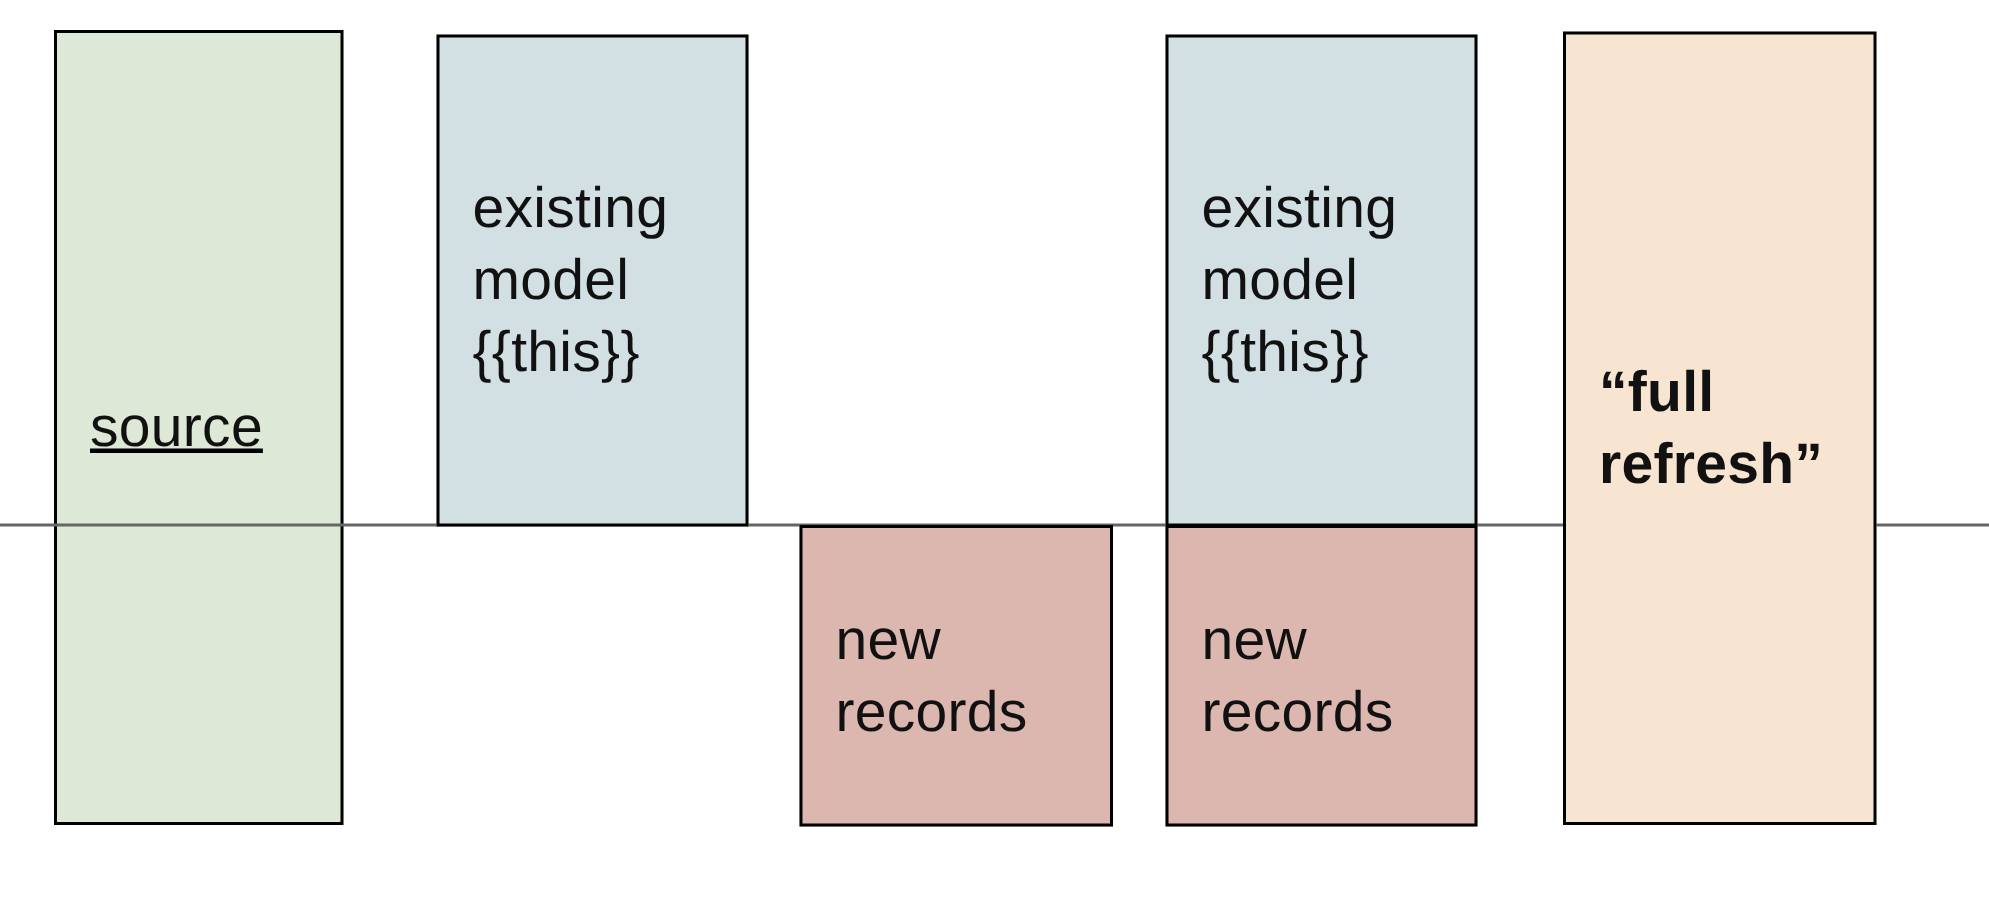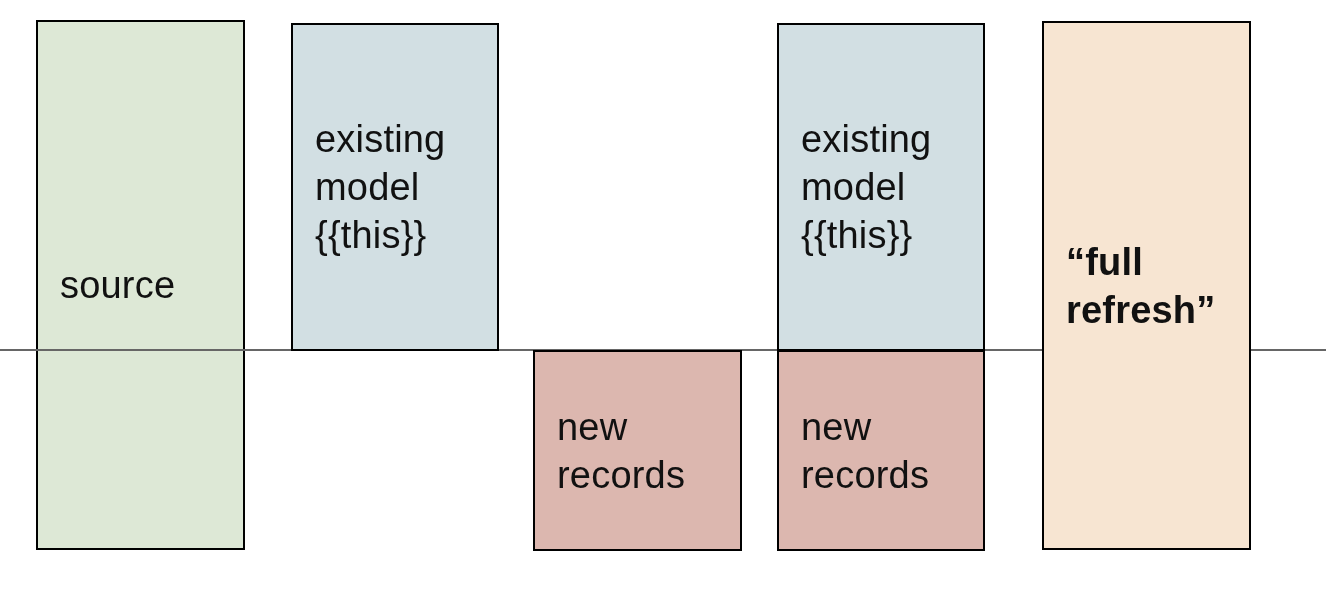--- a/index.html
+++ b/index.html
@@ -35,21 +35,21 @@
   .box .label {
     padding-left: 22px;
     padding-right: 8px;
     font-size: 38px;
     line-height: 48px;
     color: #111111;
     white-space: pre-line;
     letter-spacing: 0.2px;
   }
   
-  .box-source        { left: 36px;   top: 20px;  width: 209px; height: 530px; z-index: 0; }
+  .box-source        { left: 36px;   top: 20px;  width: 193px; height: 530px; z-index: 0; text-decoration: underline; }
   .box-existing-1    { left: 291px;  top: 23px;  width: 208px; height: 328px; }
   .box-new-1         { left: 533px;  top: 350px; width: 209px; height: 201px; }
   .box-existing-2    { left: 777px;  top: 23px;  width: 208px; height: 328px; }
   .box-new-2         { left: 777px;  top: 350px; width: 208px; height: 201px; }
   .box-full-refresh  { left: 1042px; top: 21px;  width: 209px; height: 529px; font-weight: bold; }
 </style>
 </head>
 <body>
 
 <div class="canvas">

